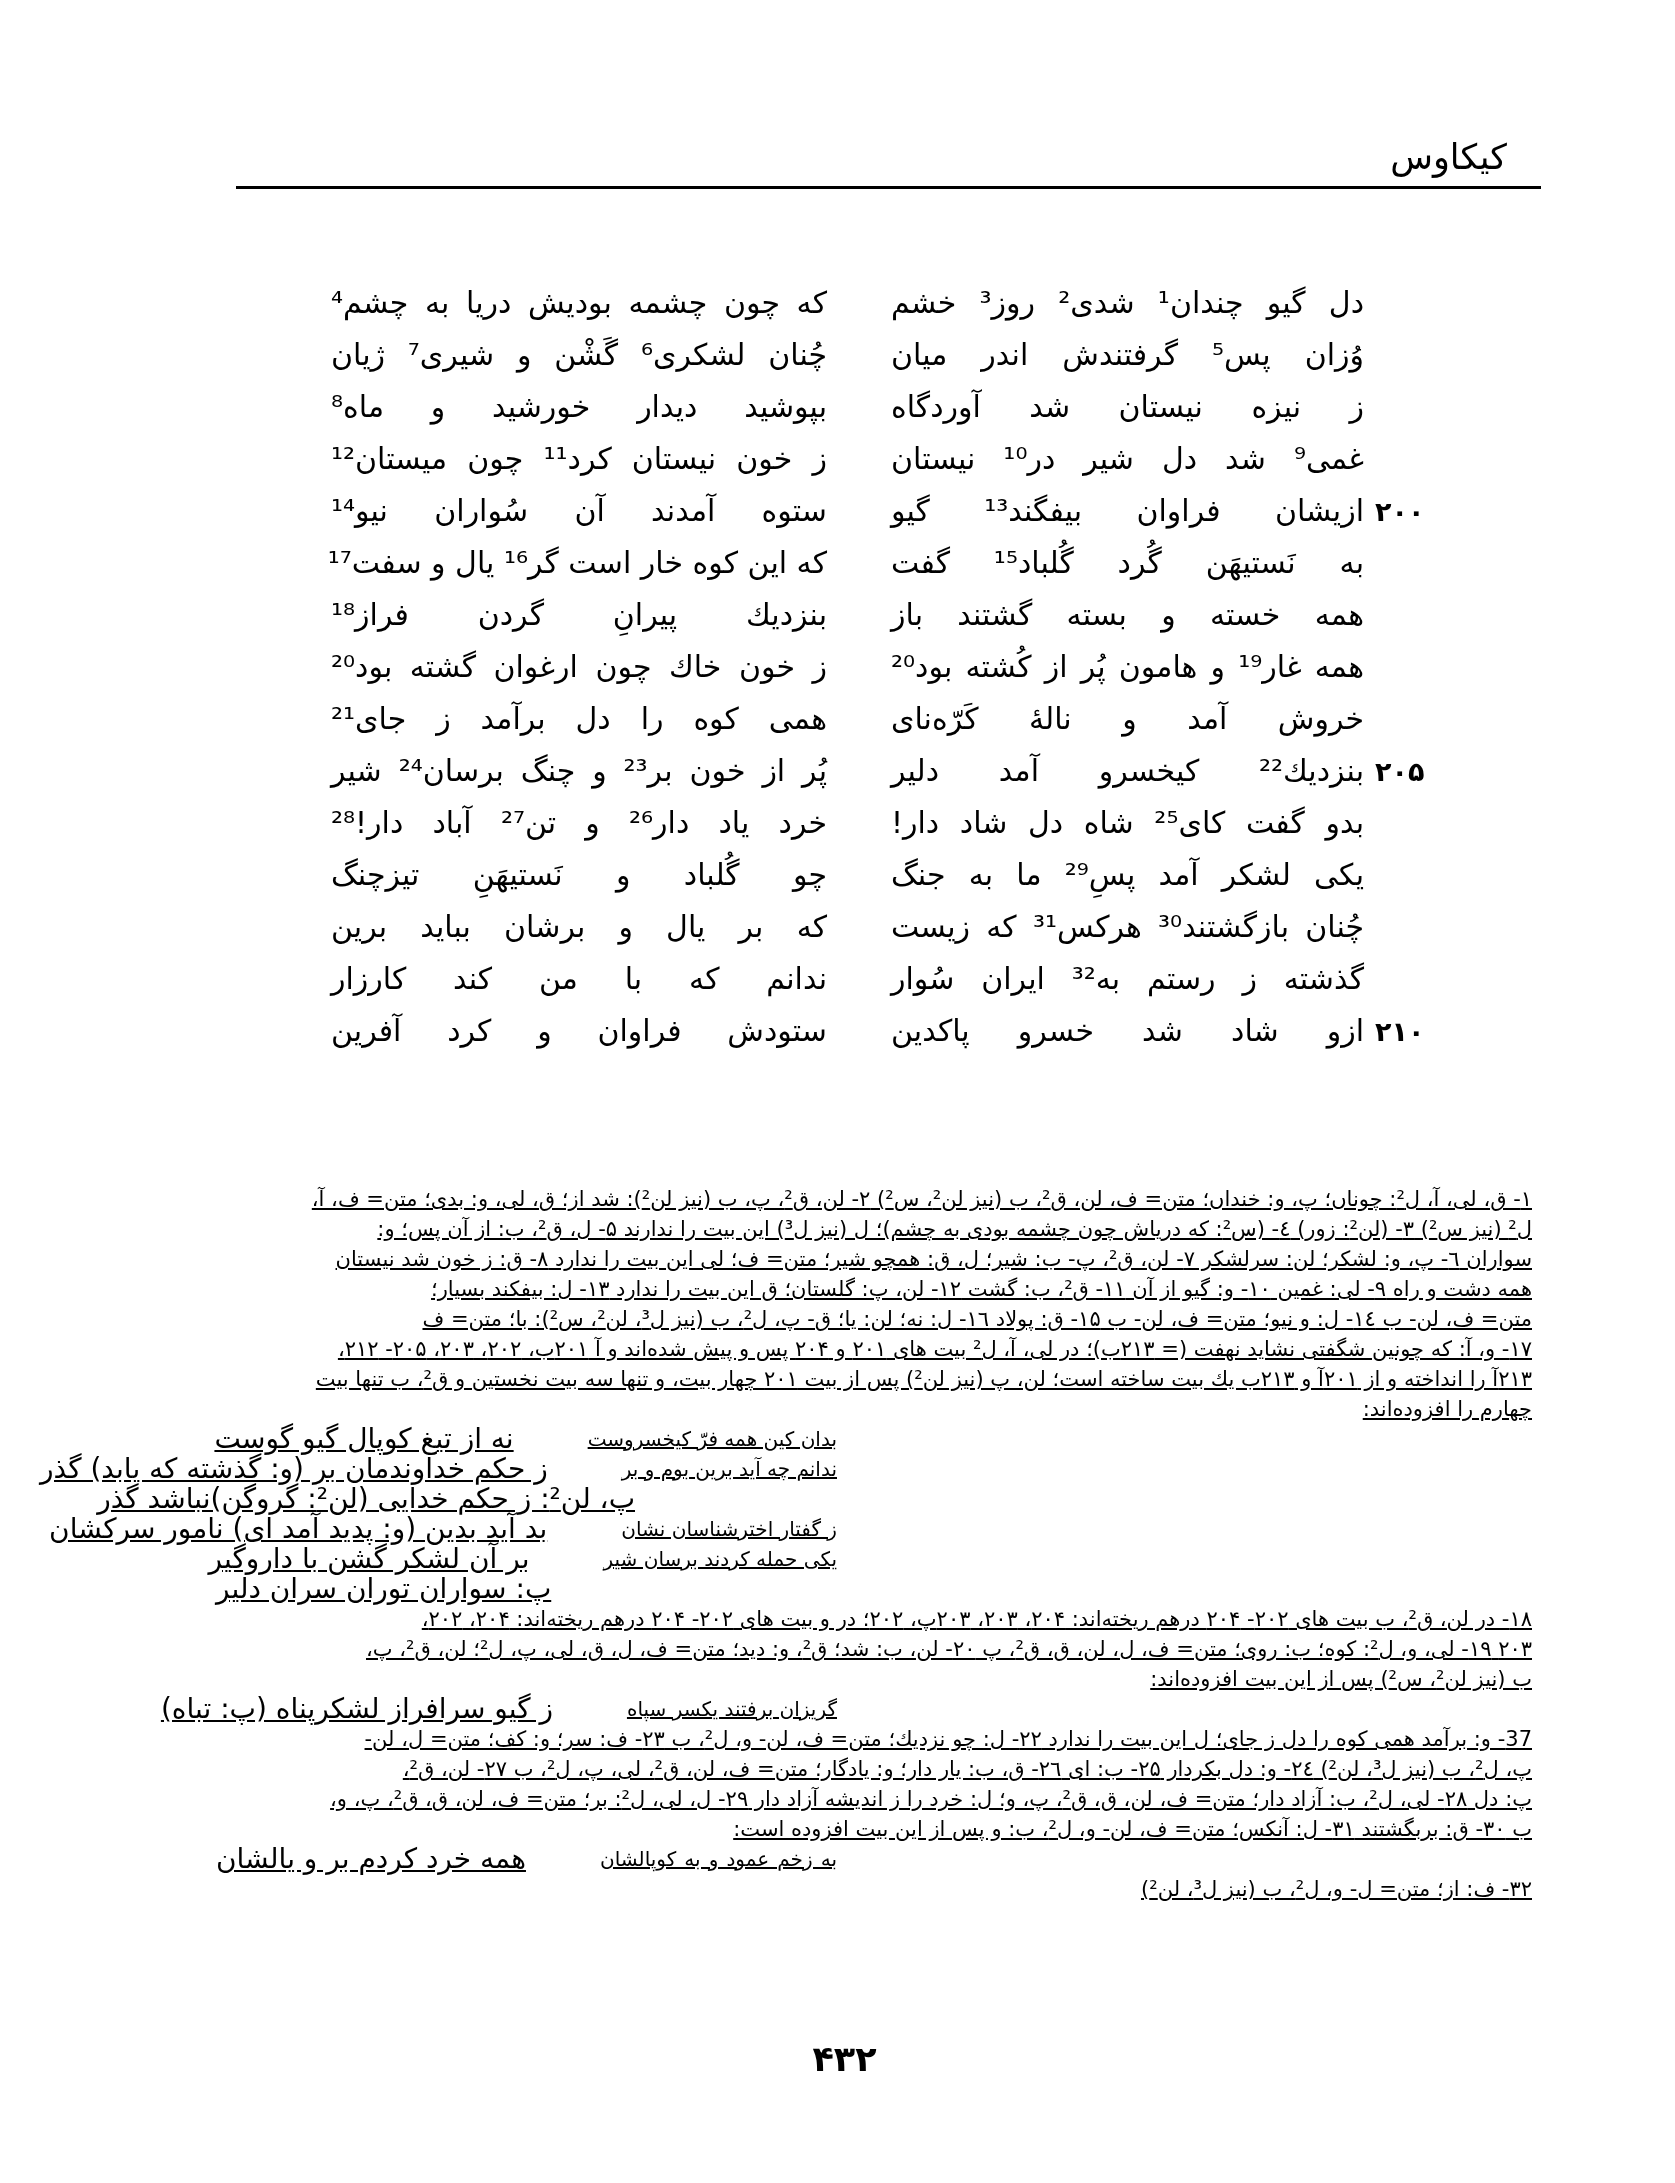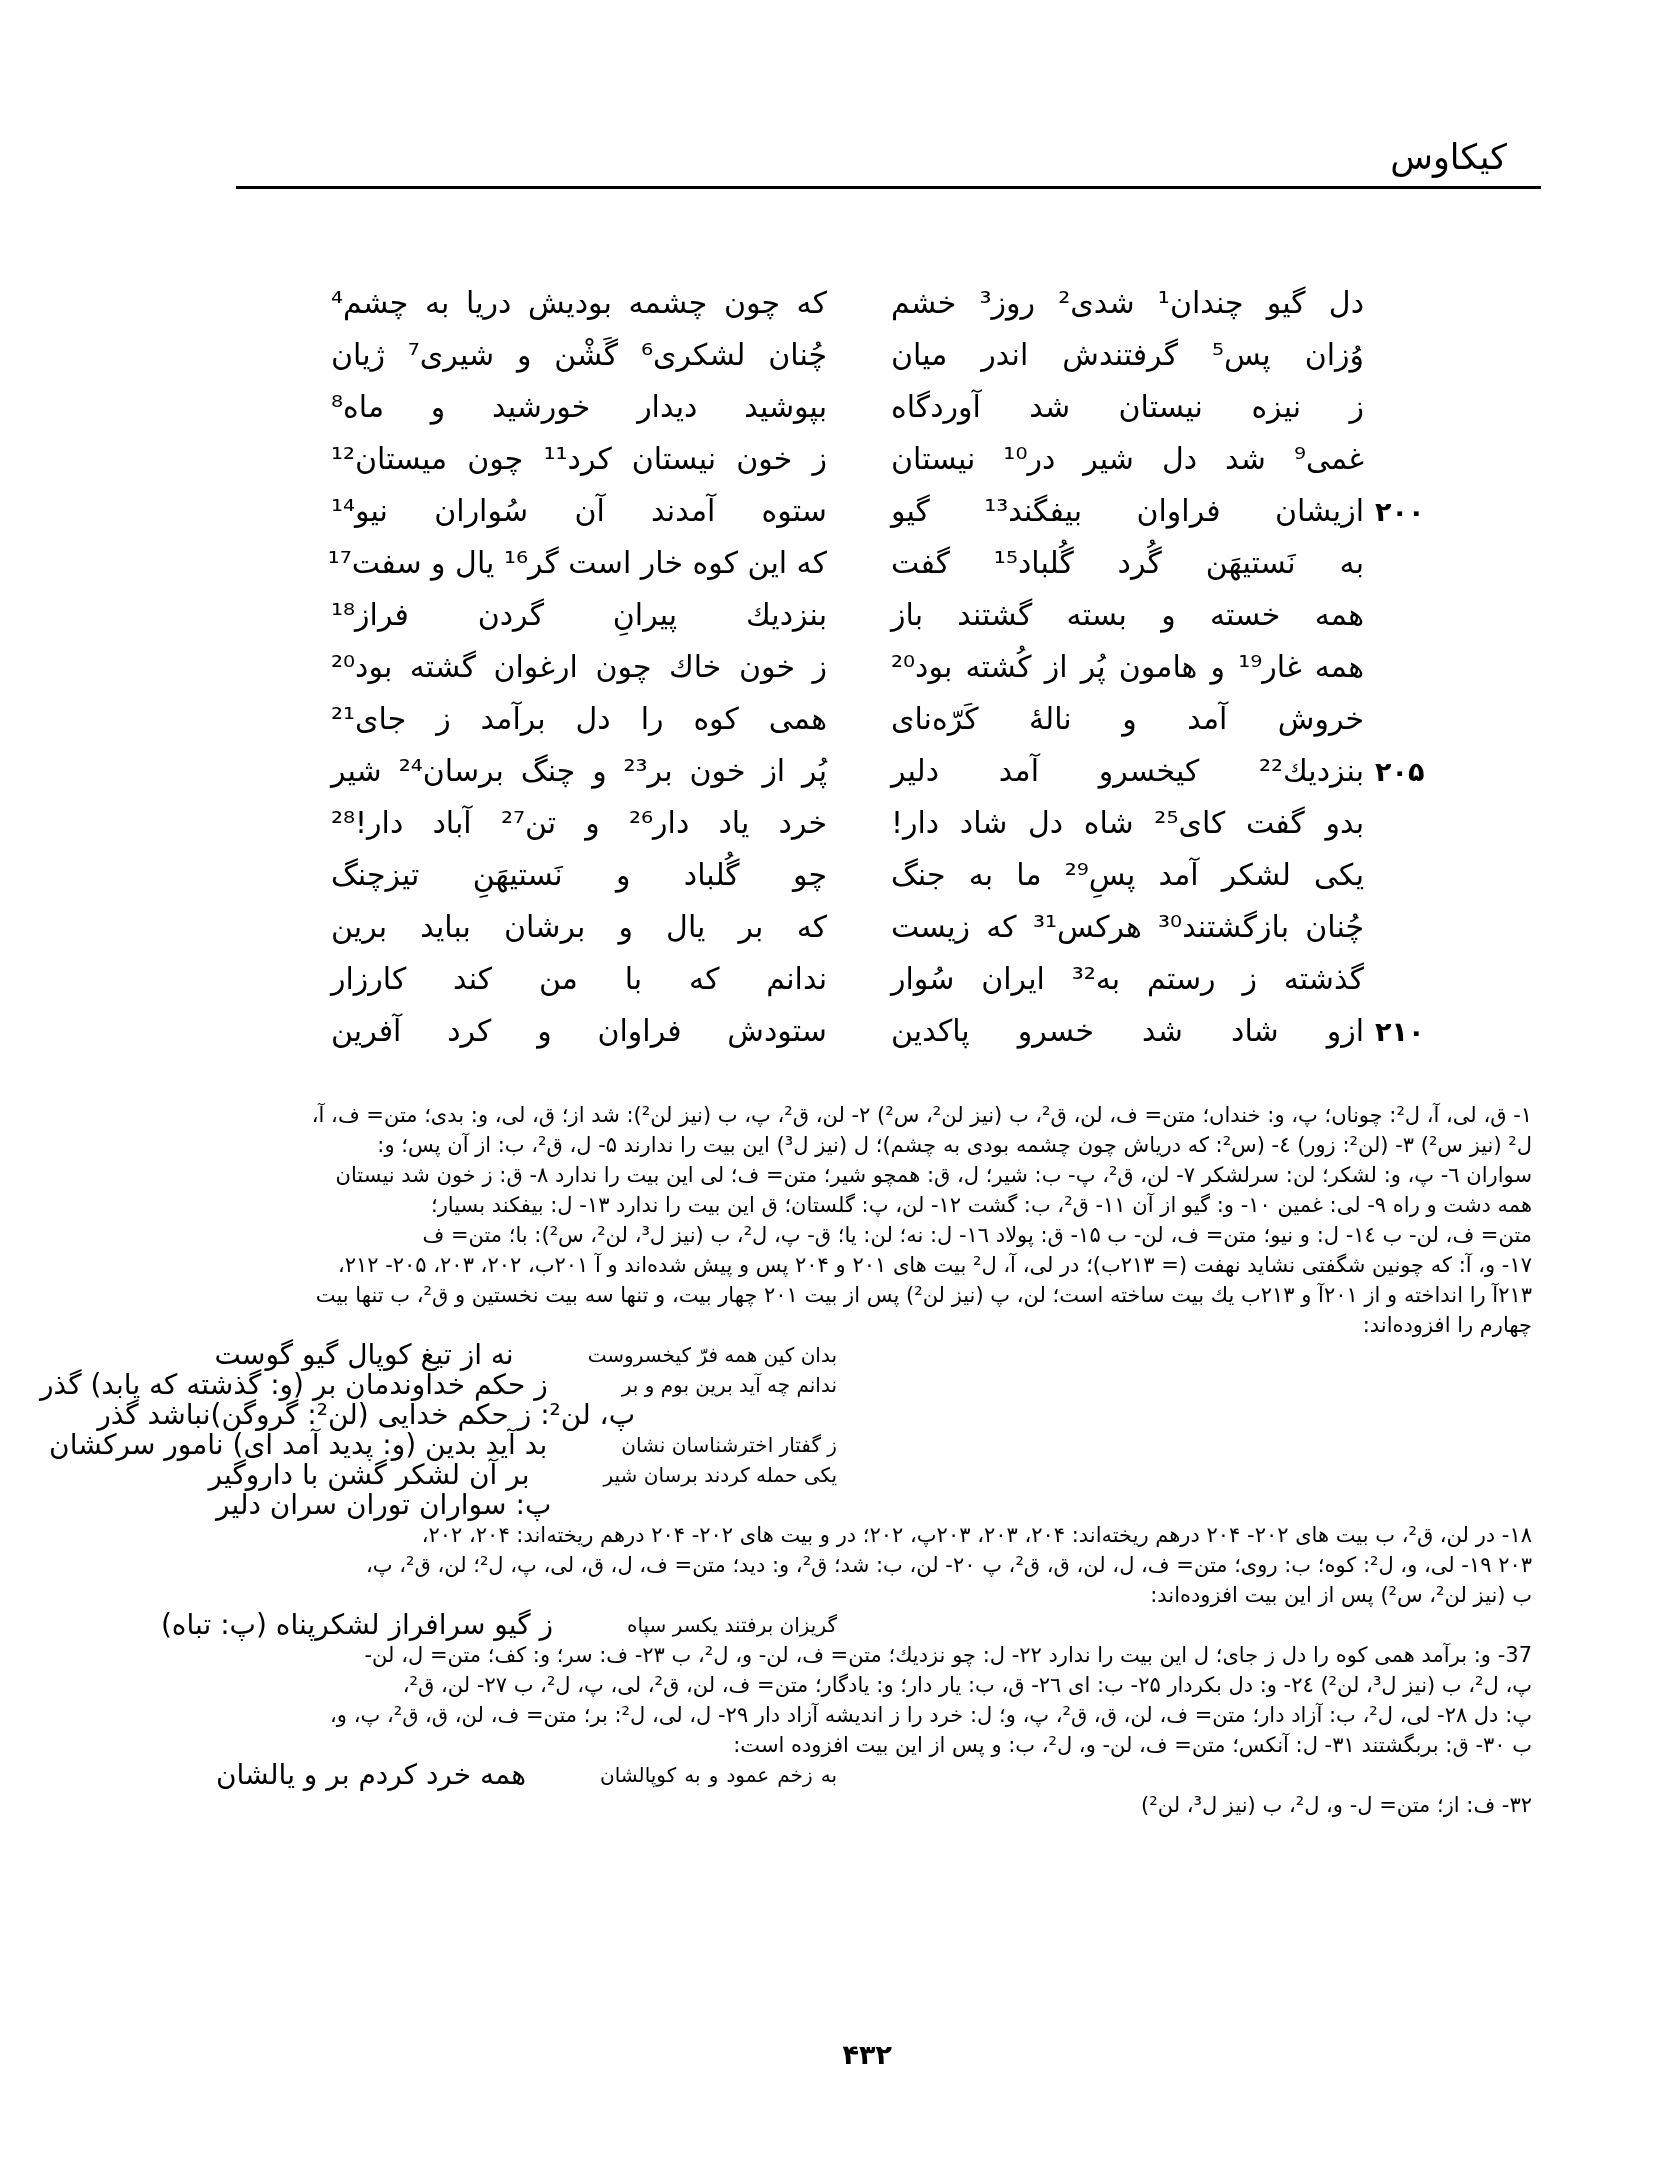--- a/index.html
+++ b/index.html
@@ -6,27 +6,27 @@
   body { width:1676px; height:2183px; position:relative; overflow:hidden; color:#000;
          font-family:"DejaVu Sans", sans-serif; }
   .header-title { position:absolute; top:140px; right:169px; font-size:35px; font-weight:normal; line-height:1; }
   .header-rule { position:absolute; top:186px; left:236px; right:135px; height:2.7px; background:#000; }
   .verse-area { position:absolute; top:277px; left:331px; width:1141px; }
   .verse-row { position:relative; height:52px; display:flex; flex-direction:row; align-items:center; }
   .verse-num { position:absolute; right:16px; width:81px; text-align:left; font-size:27px; font-weight:bold; }
   .hemistich { font-size:30px; line-height:1; white-space:nowrap; text-align-last:justify; text-align:justify; }
   .h1 { position:absolute; right:108px; width:473px; }
   .h2 { position:absolute; right:645px; width:496px; }
-  .notes { position:absolute; top:1100px; left:216px; width:1316px; font-size:21px; line-height:30px; text-align:justify; }
+  .notes { position:absolute; top:1184px; left:216px; width:1316px; font-size:21px; line-height:30px; text-align:justify;text-decoration:underline; }
   .note-line { display:block; white-space:nowrap; overflow:hidden; }
   .extra-verses { position:relative; margin:0; }
   .ev-row { display:flex; flex-direction:row; height:30px; align-items:center; }
   .ev-a { width:419px; margin-right:695px; text-align:justify; text-align-last:justify; white-space:nowrap; font-size:20px; }
   .ev-b { width:419px; margin-right:74px; text-align:justify; text-align-last:justify; white-space:nowrap; font-size:28px; }
-  .page-number { position:absolute; top:2039px; left:797px; width:95px; text-align:right; font-size:27px; font-weight:bold; }
+  .page-number { position:absolute; top:2039px; left:797px; width:95px; text-align:center; font-size:35px; font-weight:bold; }
 </style>
 </head>
 <body>
 
 <div class="header-title">کیکاوس</div>
 <div class="header-rule"></div>
 
 <div class="verse-area" id="verses">
     <div class="verse-row">
       <span class="verse-num"></span>

